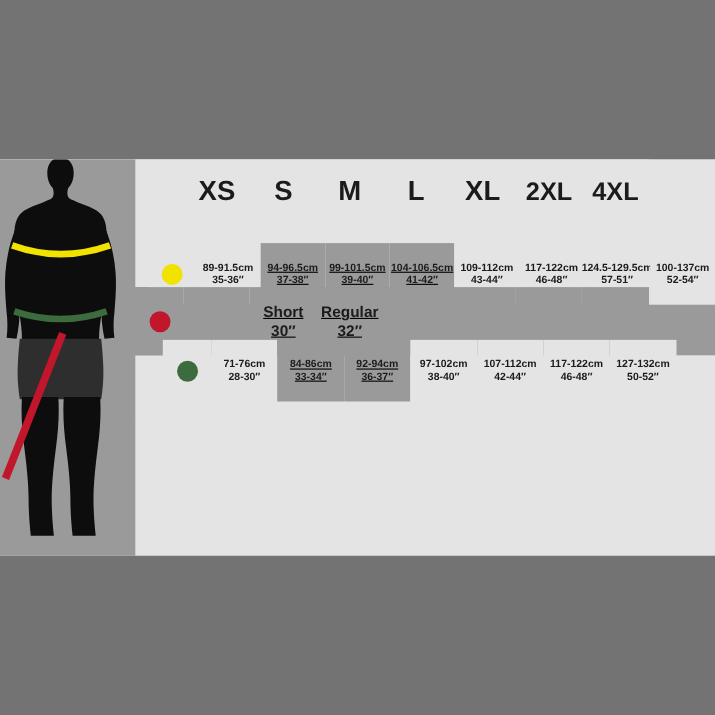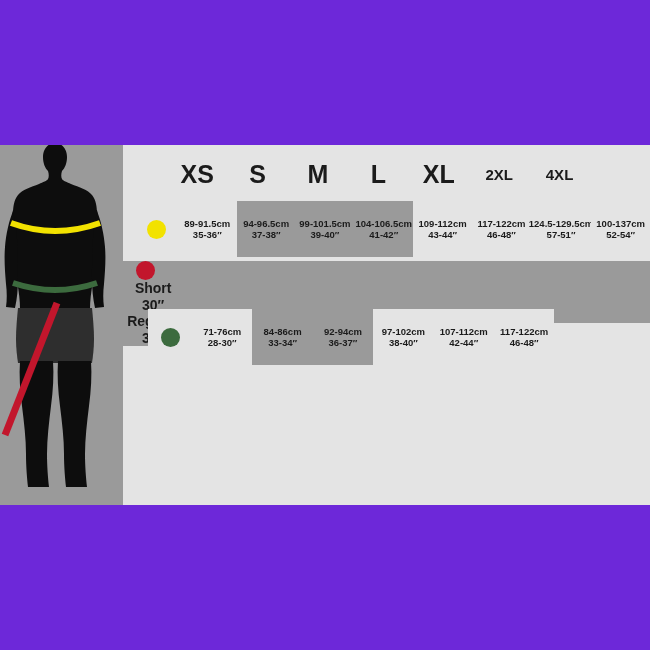--- a/index.html
+++ b/index.html
@@ -10,21 +10,21 @@
   body {
     width: 650px;
     height: 650px;
     font-family: "Liberation Sans", sans-serif;
     overflow: hidden;
   }
   #wrap {
     position: relative;
     width: 650px;
     height: 650px;
-    background: #6d28d9;
+    background: #737373;
   }
   
   #chart {
     position: absolute;
     left: 0;
     top: 145px;
     width: 650px;
     height: 360px;
     background: #e4e4e4;
   }
@@ -39,50 +39,50 @@
     overflow: hidden;
   }
   
   .row {
     position: absolute;
     left: 123px;
     right: 0;
     display: flex;
   }
   #row-head { top: 0; height: 60px; }
-  #row-chest { top: 56px; height: 56px; padding-left: 12px; }
-  #row-waist { top: 116px; height: 62px; flex-direction: column; }
+  #row-chest { top: 76px; height: 56px; padding-left: 12px; }
+  #row-waist { top: 116px; height: 62px; }
   #row-inseam { top: 164px; height: 56px; padding-left: 25px; }
   #row-blank { top: 234px; height: 126px; }
 
   .cell {
     box-sizing: border-box;
     position: relative;
     display: flex;
     flex-direction: column;
     align-items: center;
     justify-content: center;
     text-align: center;
     line-height: 1.18;
   }
   
   .c-mark { width: 44px; }
   .c-size { width: 60.4px; }
 
   
   .band-light { background: #e4e4e4; }
-  .band-dark  { background: #9a9a9a; }
+  .band-dark  { background: #9a9a9a; text-decoration: underline; }
 
   .sizehead {
     font-size: 25px;
     font-weight: bold;
     color: #1b1b1b;
     letter-spacing: 0px;
   }
-  .sizehead.small { font-size: 15px; }
+  .sizehead.small { font-size: 23px; }
   .meas {
     font-size: 9.5px;
     font-weight: bold;
     color: #1b1b1b;
     white-space: nowrap;
   }
   .lenlabel {
     font-size: 14px;
     font-weight: bold;
     color: #1b1b1b;
@@ -257,20 +257,24 @@
           <span class="meas l2">38-40″</span>
         </div>
       <div class="cell c-size band-light">
           <span class="meas">107-112cm</span>
           <span class="meas l2">42-44″</span>
         </div>
       <div class="cell c-size band-light">
           <span class="meas">117-122cm</span>
           <span class="meas l2">46-48″</span>
         </div>
+      <div class="cell c-size band-light">
+          <span class="meas">127-132cm</span>
+          <span class="meas l2">50-52″</span>
+        </div>
     </div>
 
     <div class="row" id="row-blank">
       <div class="cell c-mark band-light"></div>
       <div class="cell c-size band-light"></div>
       <div class="cell c-size band-light"></div>
       <div class="cell c-size band-light"></div>
       <div class="cell c-size band-light"></div>
       <div class="cell c-size band-light"></div>
       <div class="cell c-size band-light"></div>

